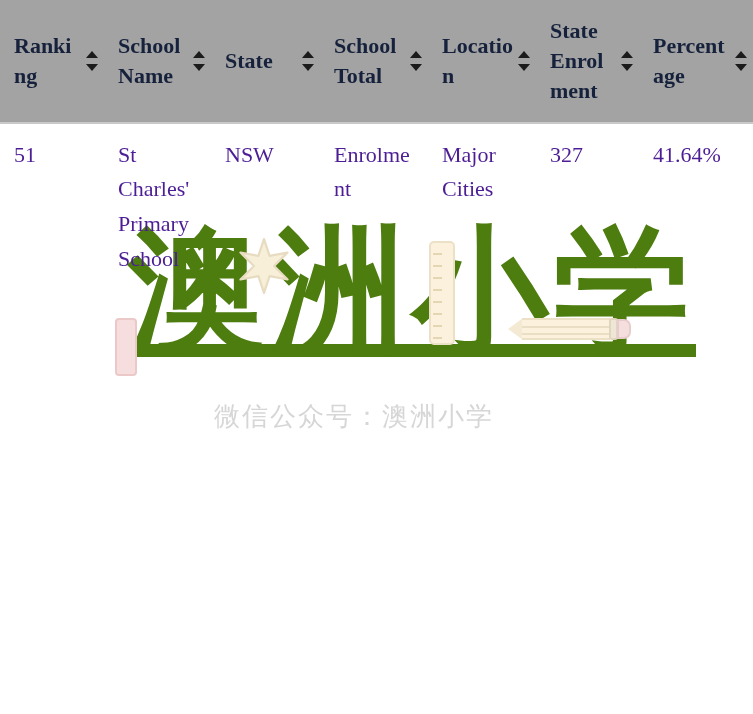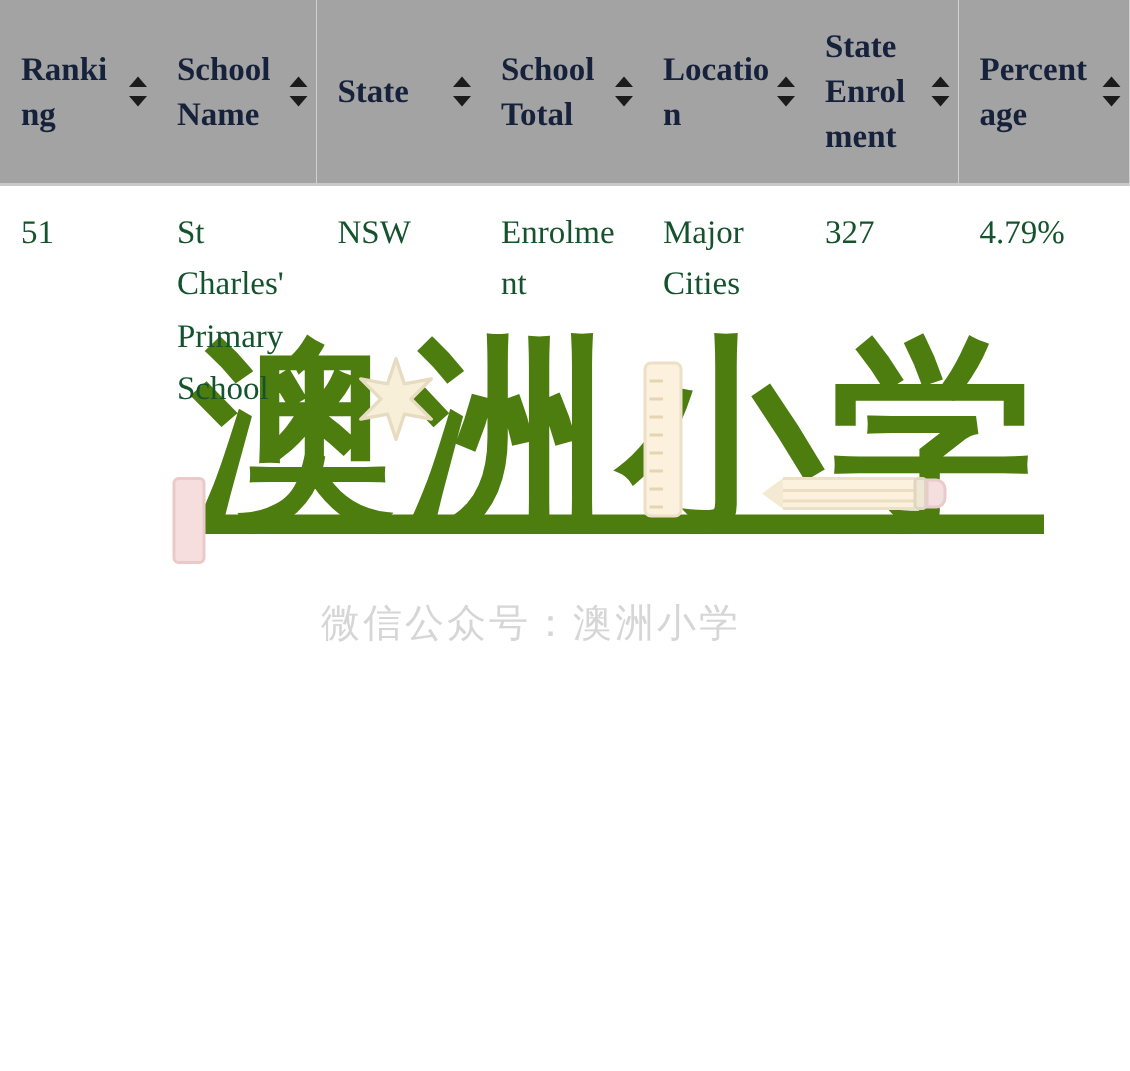--- a/index.html
+++ b/index.html
@@ -199,21 +199,21 @@
   .sort-icon::after {
     bottom: 1px;
     border-top: 7px solid #1b1b1b;
   }
 
   #data-table tbody td {
     vertical-align: top;
     padding: 14px 10px 14px 14px;
     font-size: 22px;
     line-height: 1.58;
-    color: #14532d;
+    color: #4c1d95;
     background: transparent;
     word-break: break-word;
     box-sizing: border-box;
   }
   #data-table tbody tr.row-odd  { background: transparent; }
   #data-table tbody tr.row-even { background: rgba(248,248,248,0.82); }
   #data-table tbody tr + tr td { border-top: 1px solid #d4d4d4; }
 
   
   col.c-rank    { width: 104px; }
@@ -315,16 +315,16 @@
     </tr>
   </thead>
   <tbody>
     <tr class="row-odd">
       <td>51</td>
       <td>St Charles' Primary School</td>
       <td>NSW</td>
       <td>Enrolment</td>
       <td>Major Cities</td>
       <td>327</td>
-      <td>4.79%</td>
+      <td>41.64%</td>
     </tr>
   </tbody>
 </table>
 
 </body></html>

